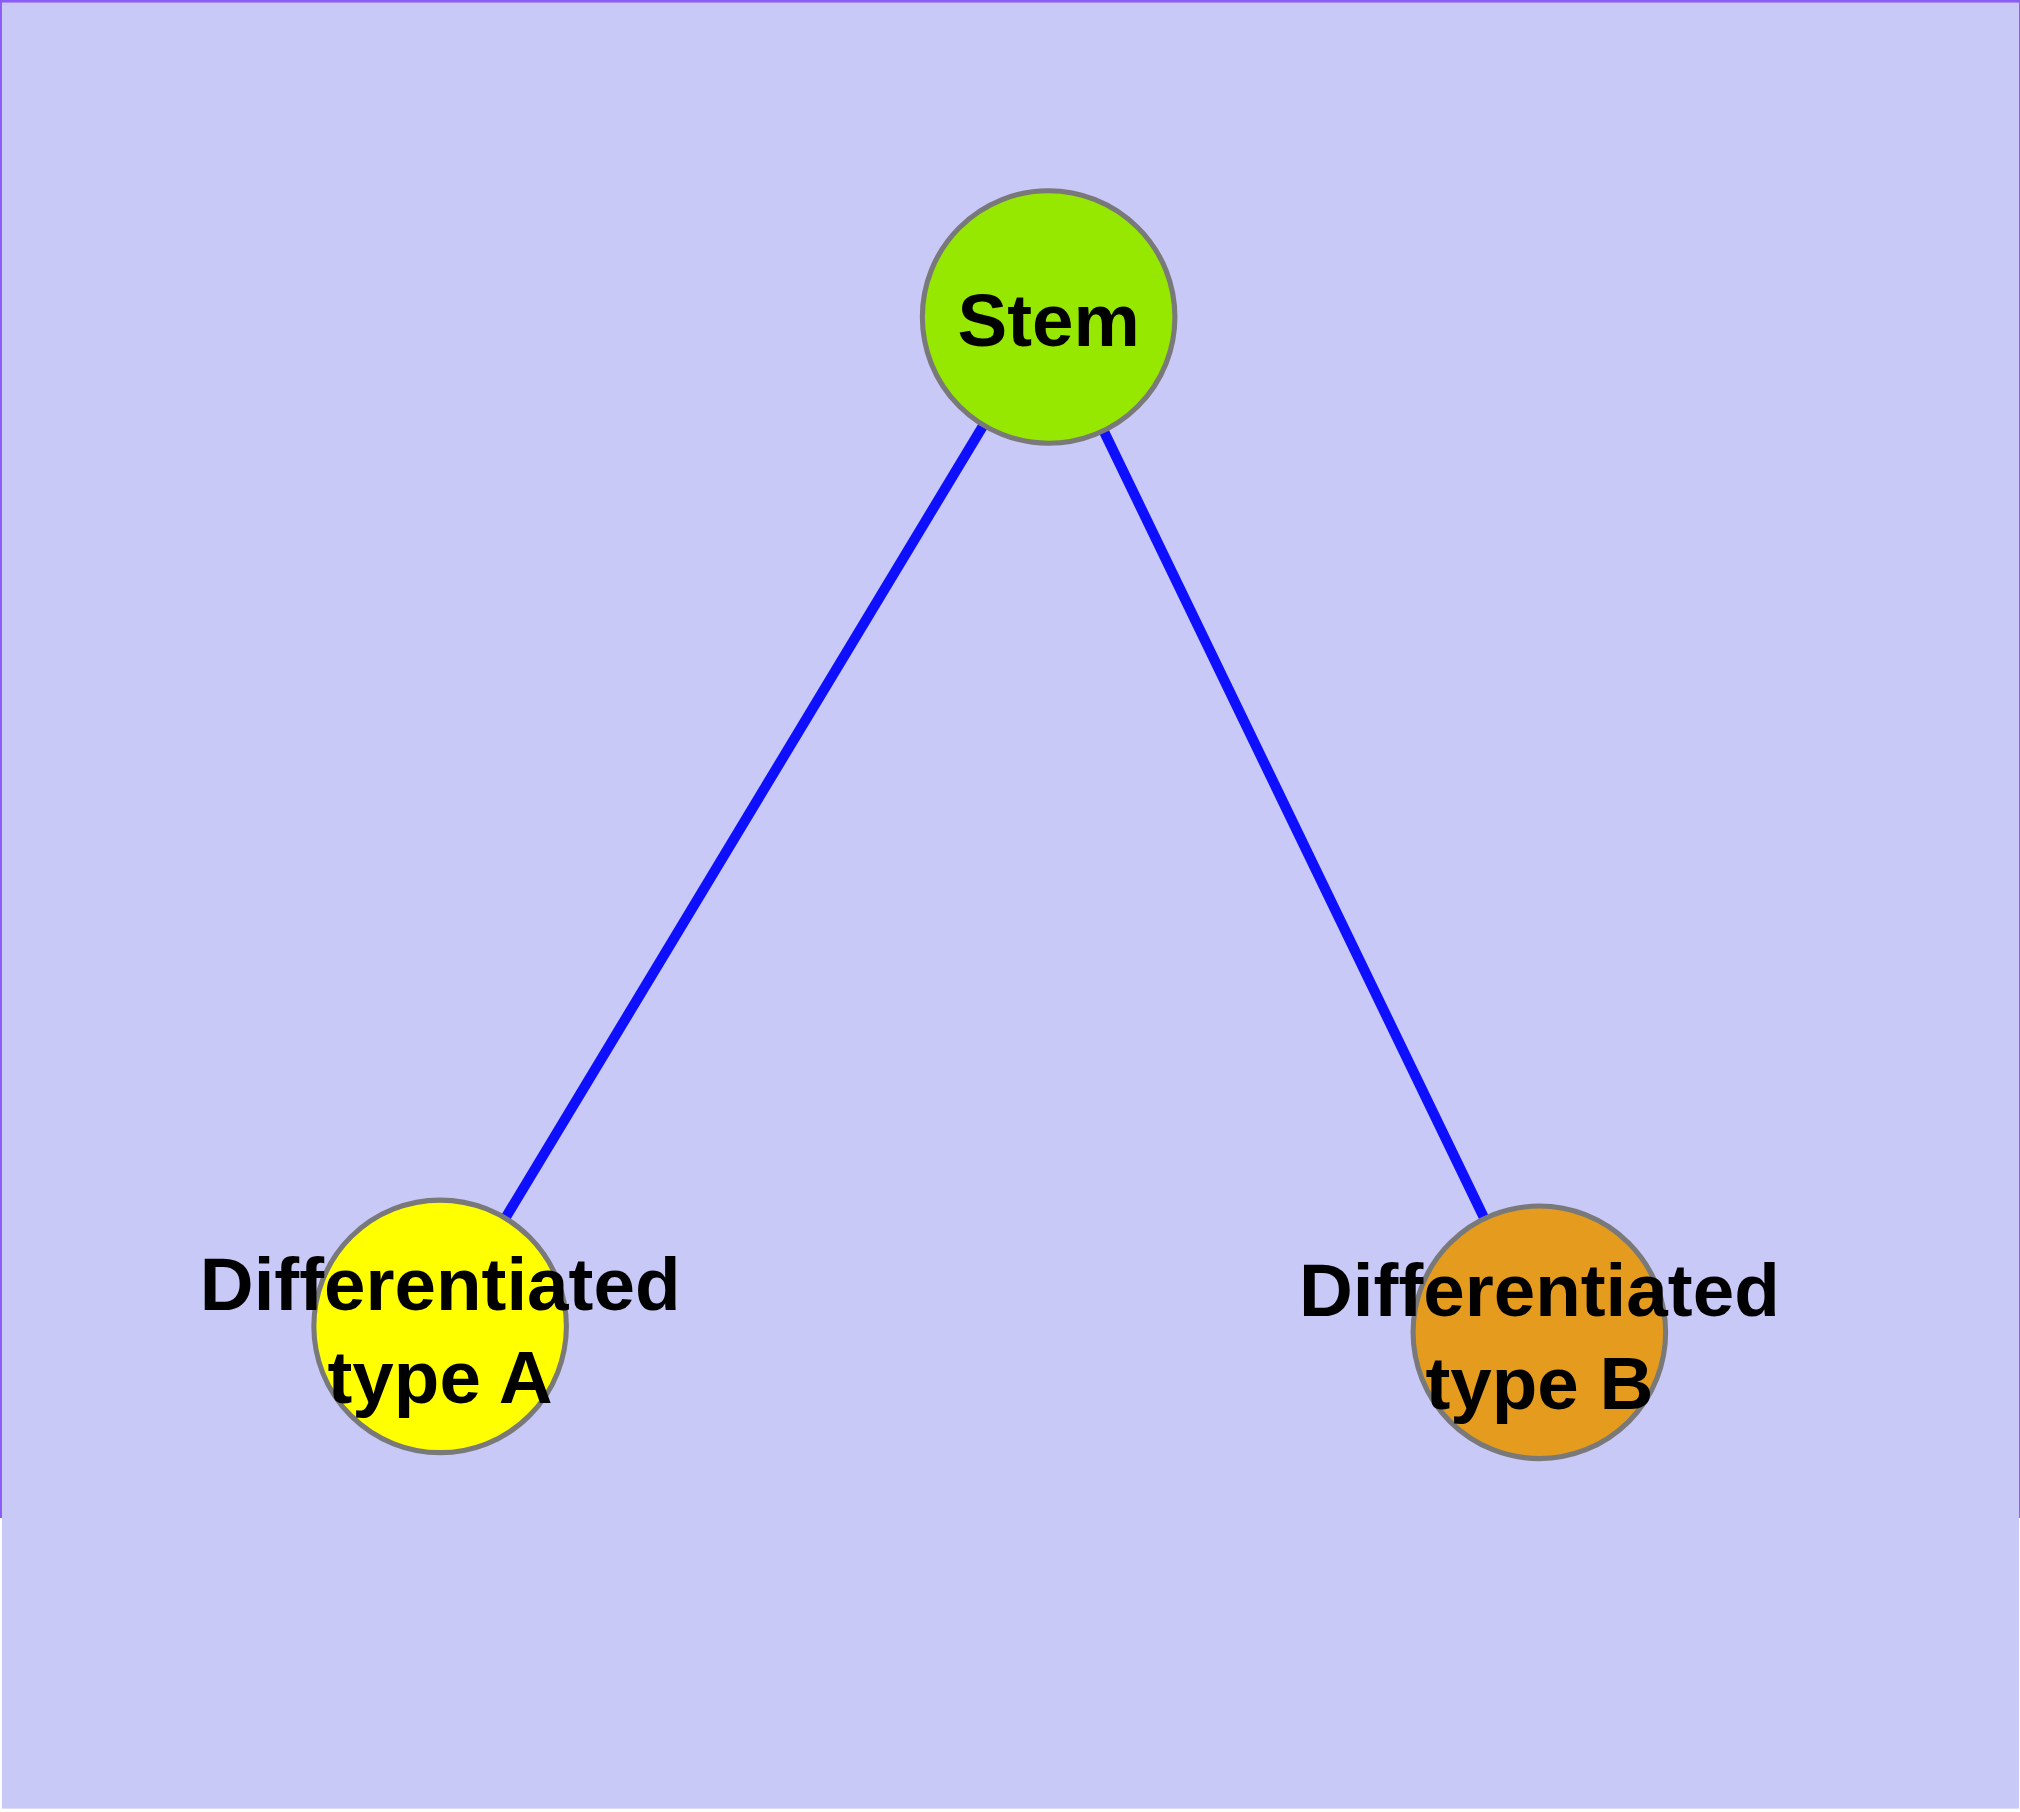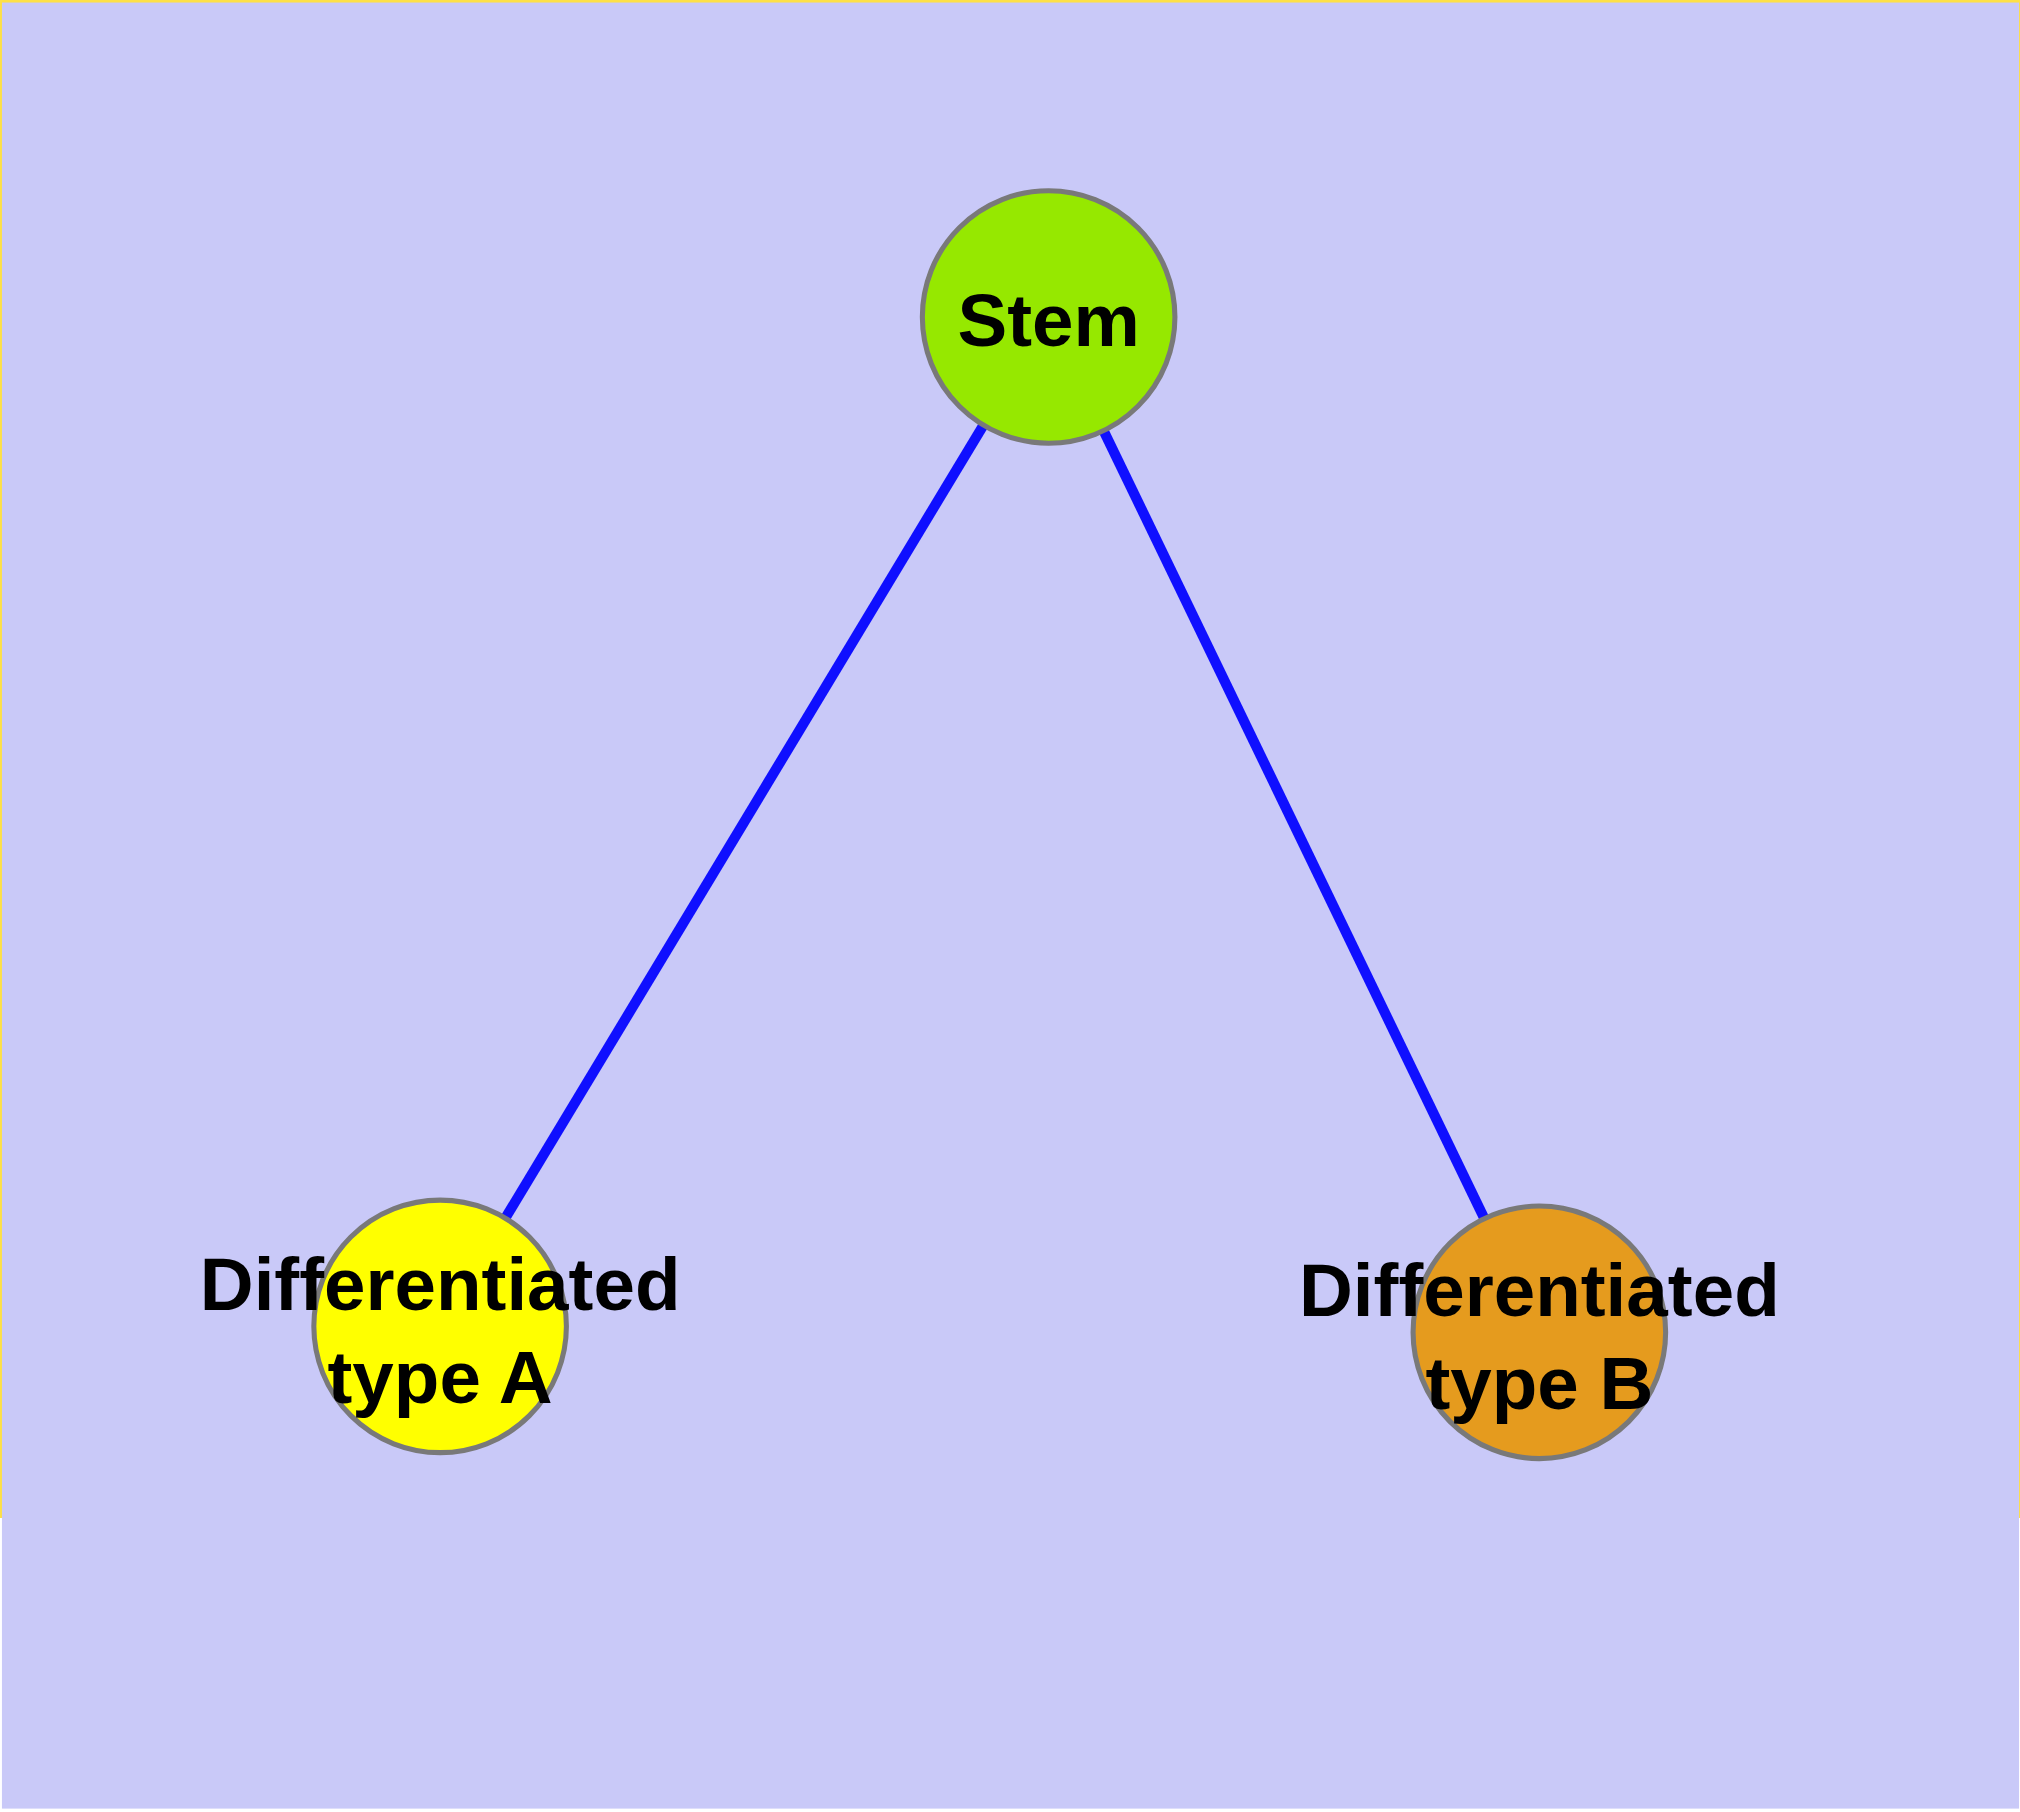--- a/index.html
+++ b/index.html
@@ -7,21 +7,21 @@
     padding: 0;
     background: #ffffff;
     width: 2021px;
     height: 1812px;
     overflow: hidden;
   }
   .figure {
     position: relative;
     width: 2021px;
     height: 1518px;
-    background: #fde047;
+    background: #8b5cf6;
   }
   .figure svg {
     position: absolute;
     top: 0;
     left: 0;
     display: block;
   }
   .node-label {
     font-family: "Liberation Sans", sans-serif;
     font-weight: bold;

